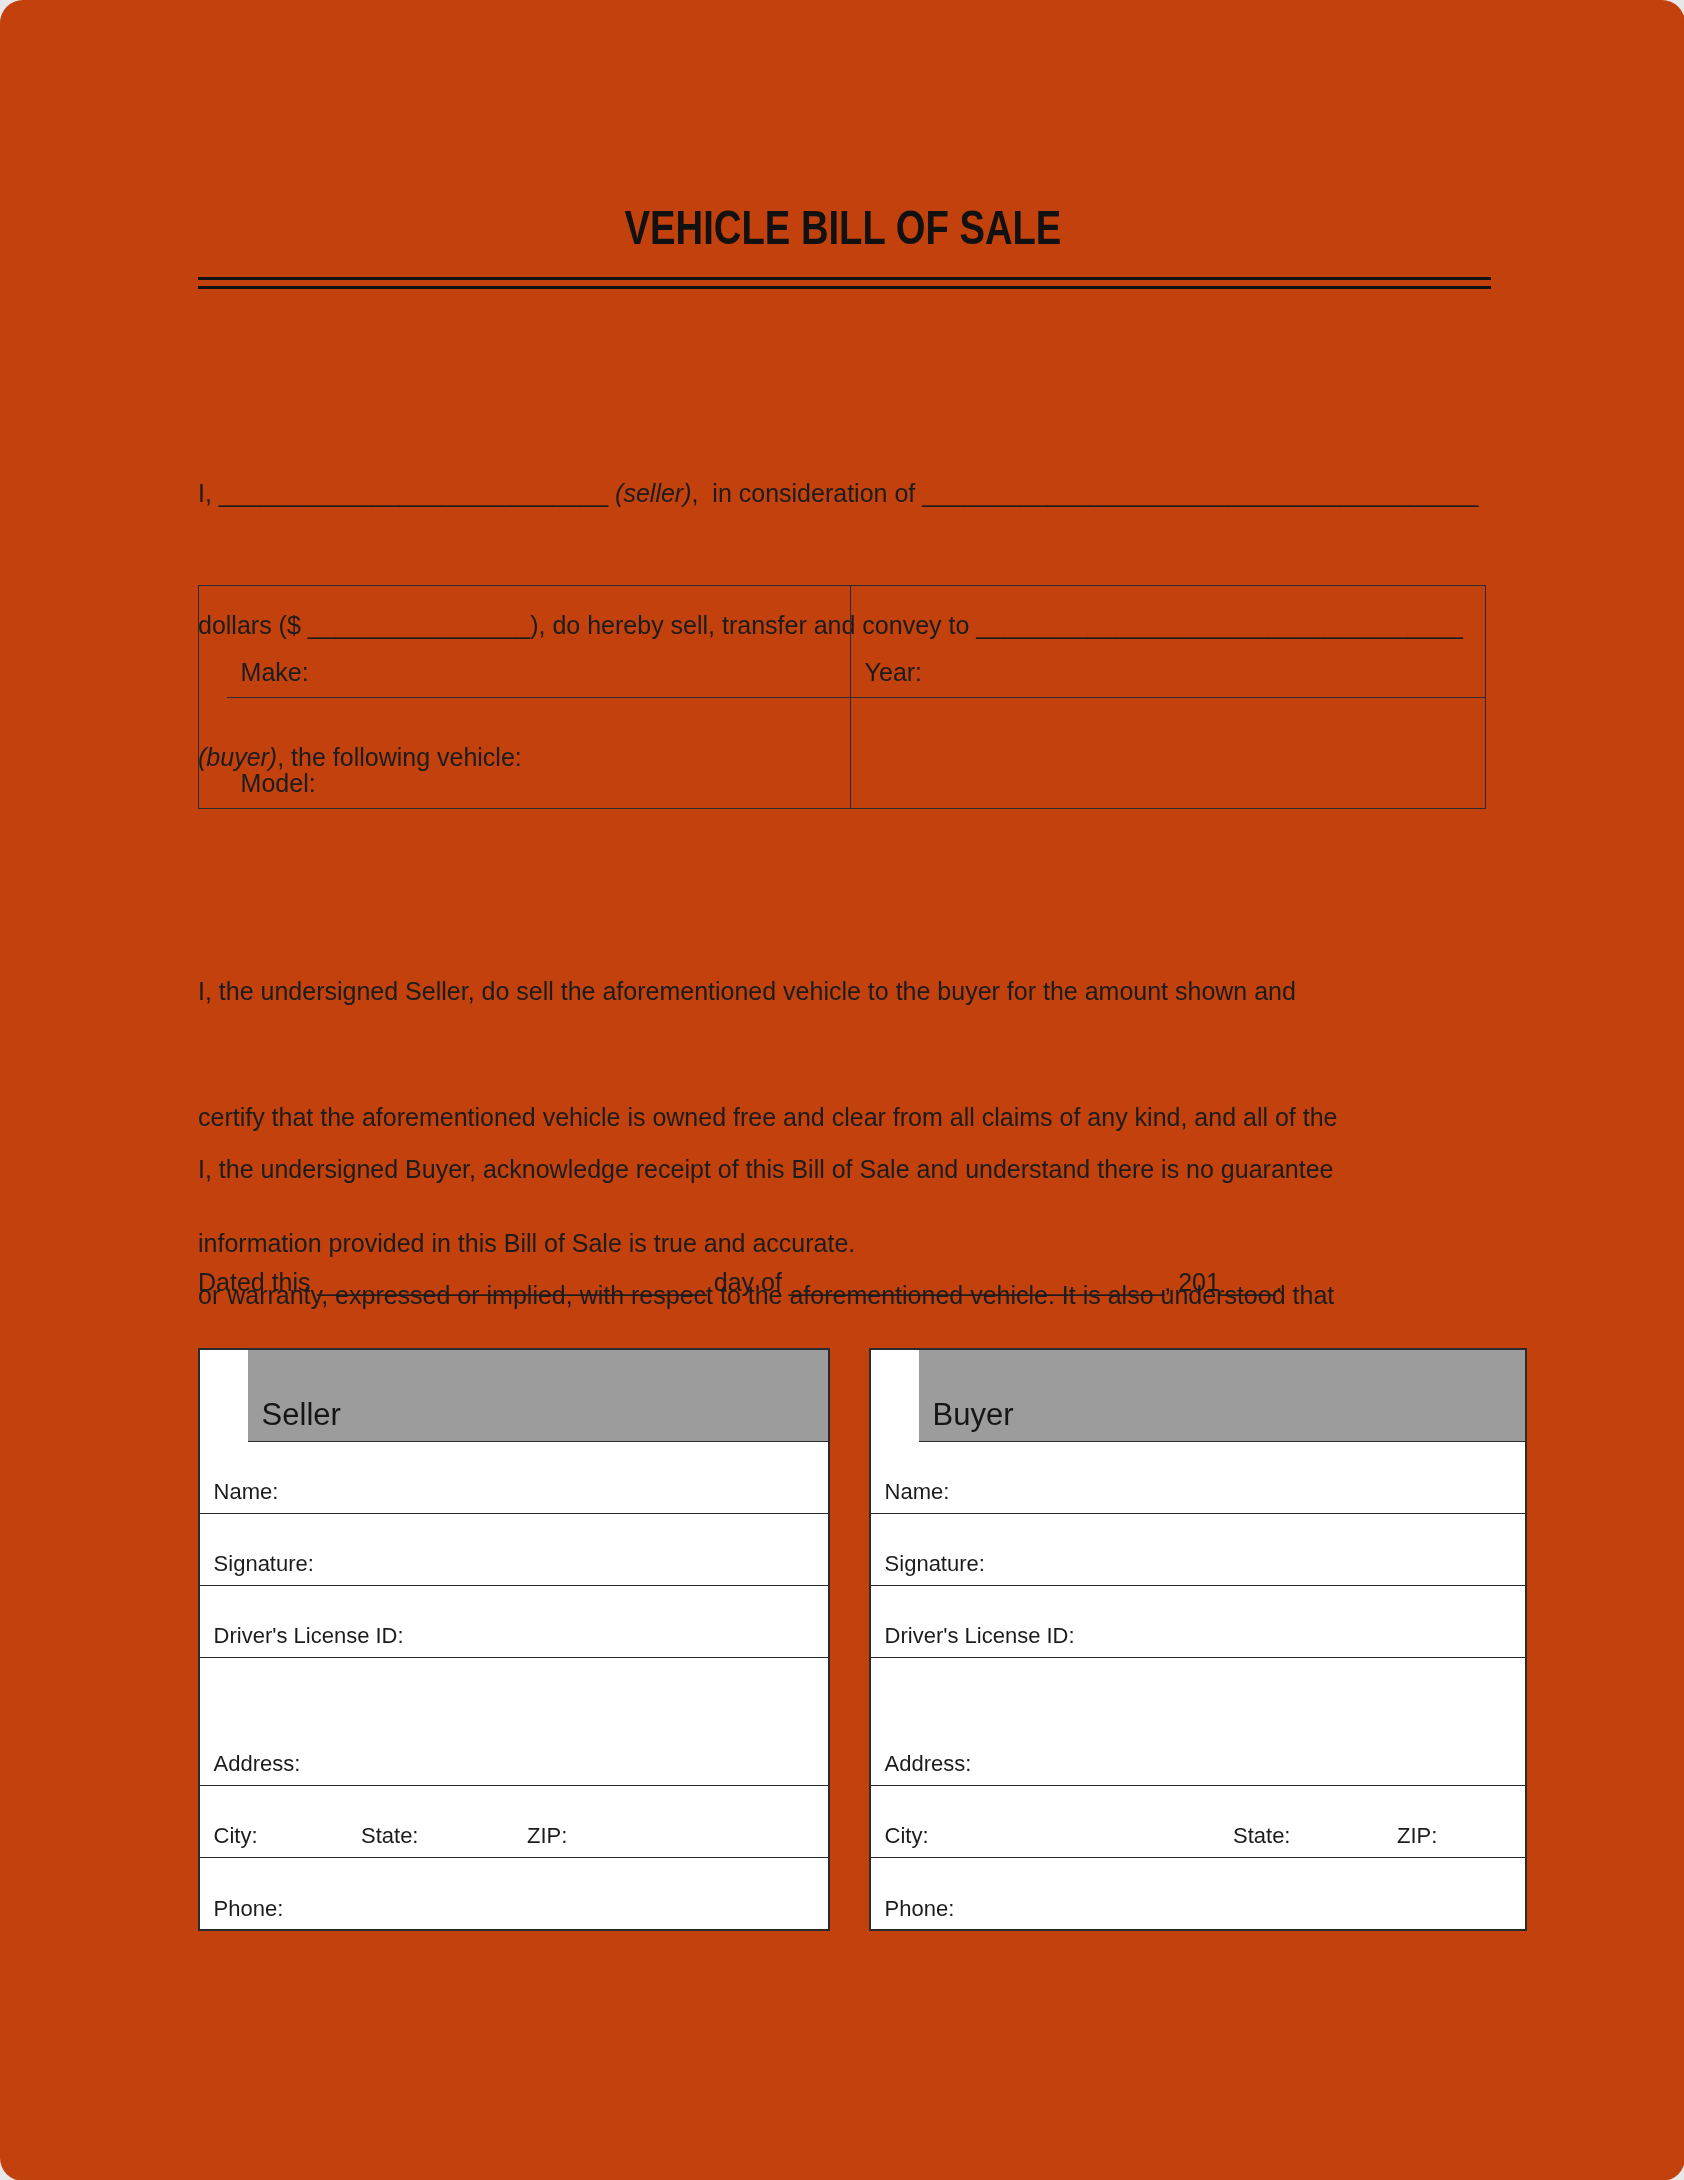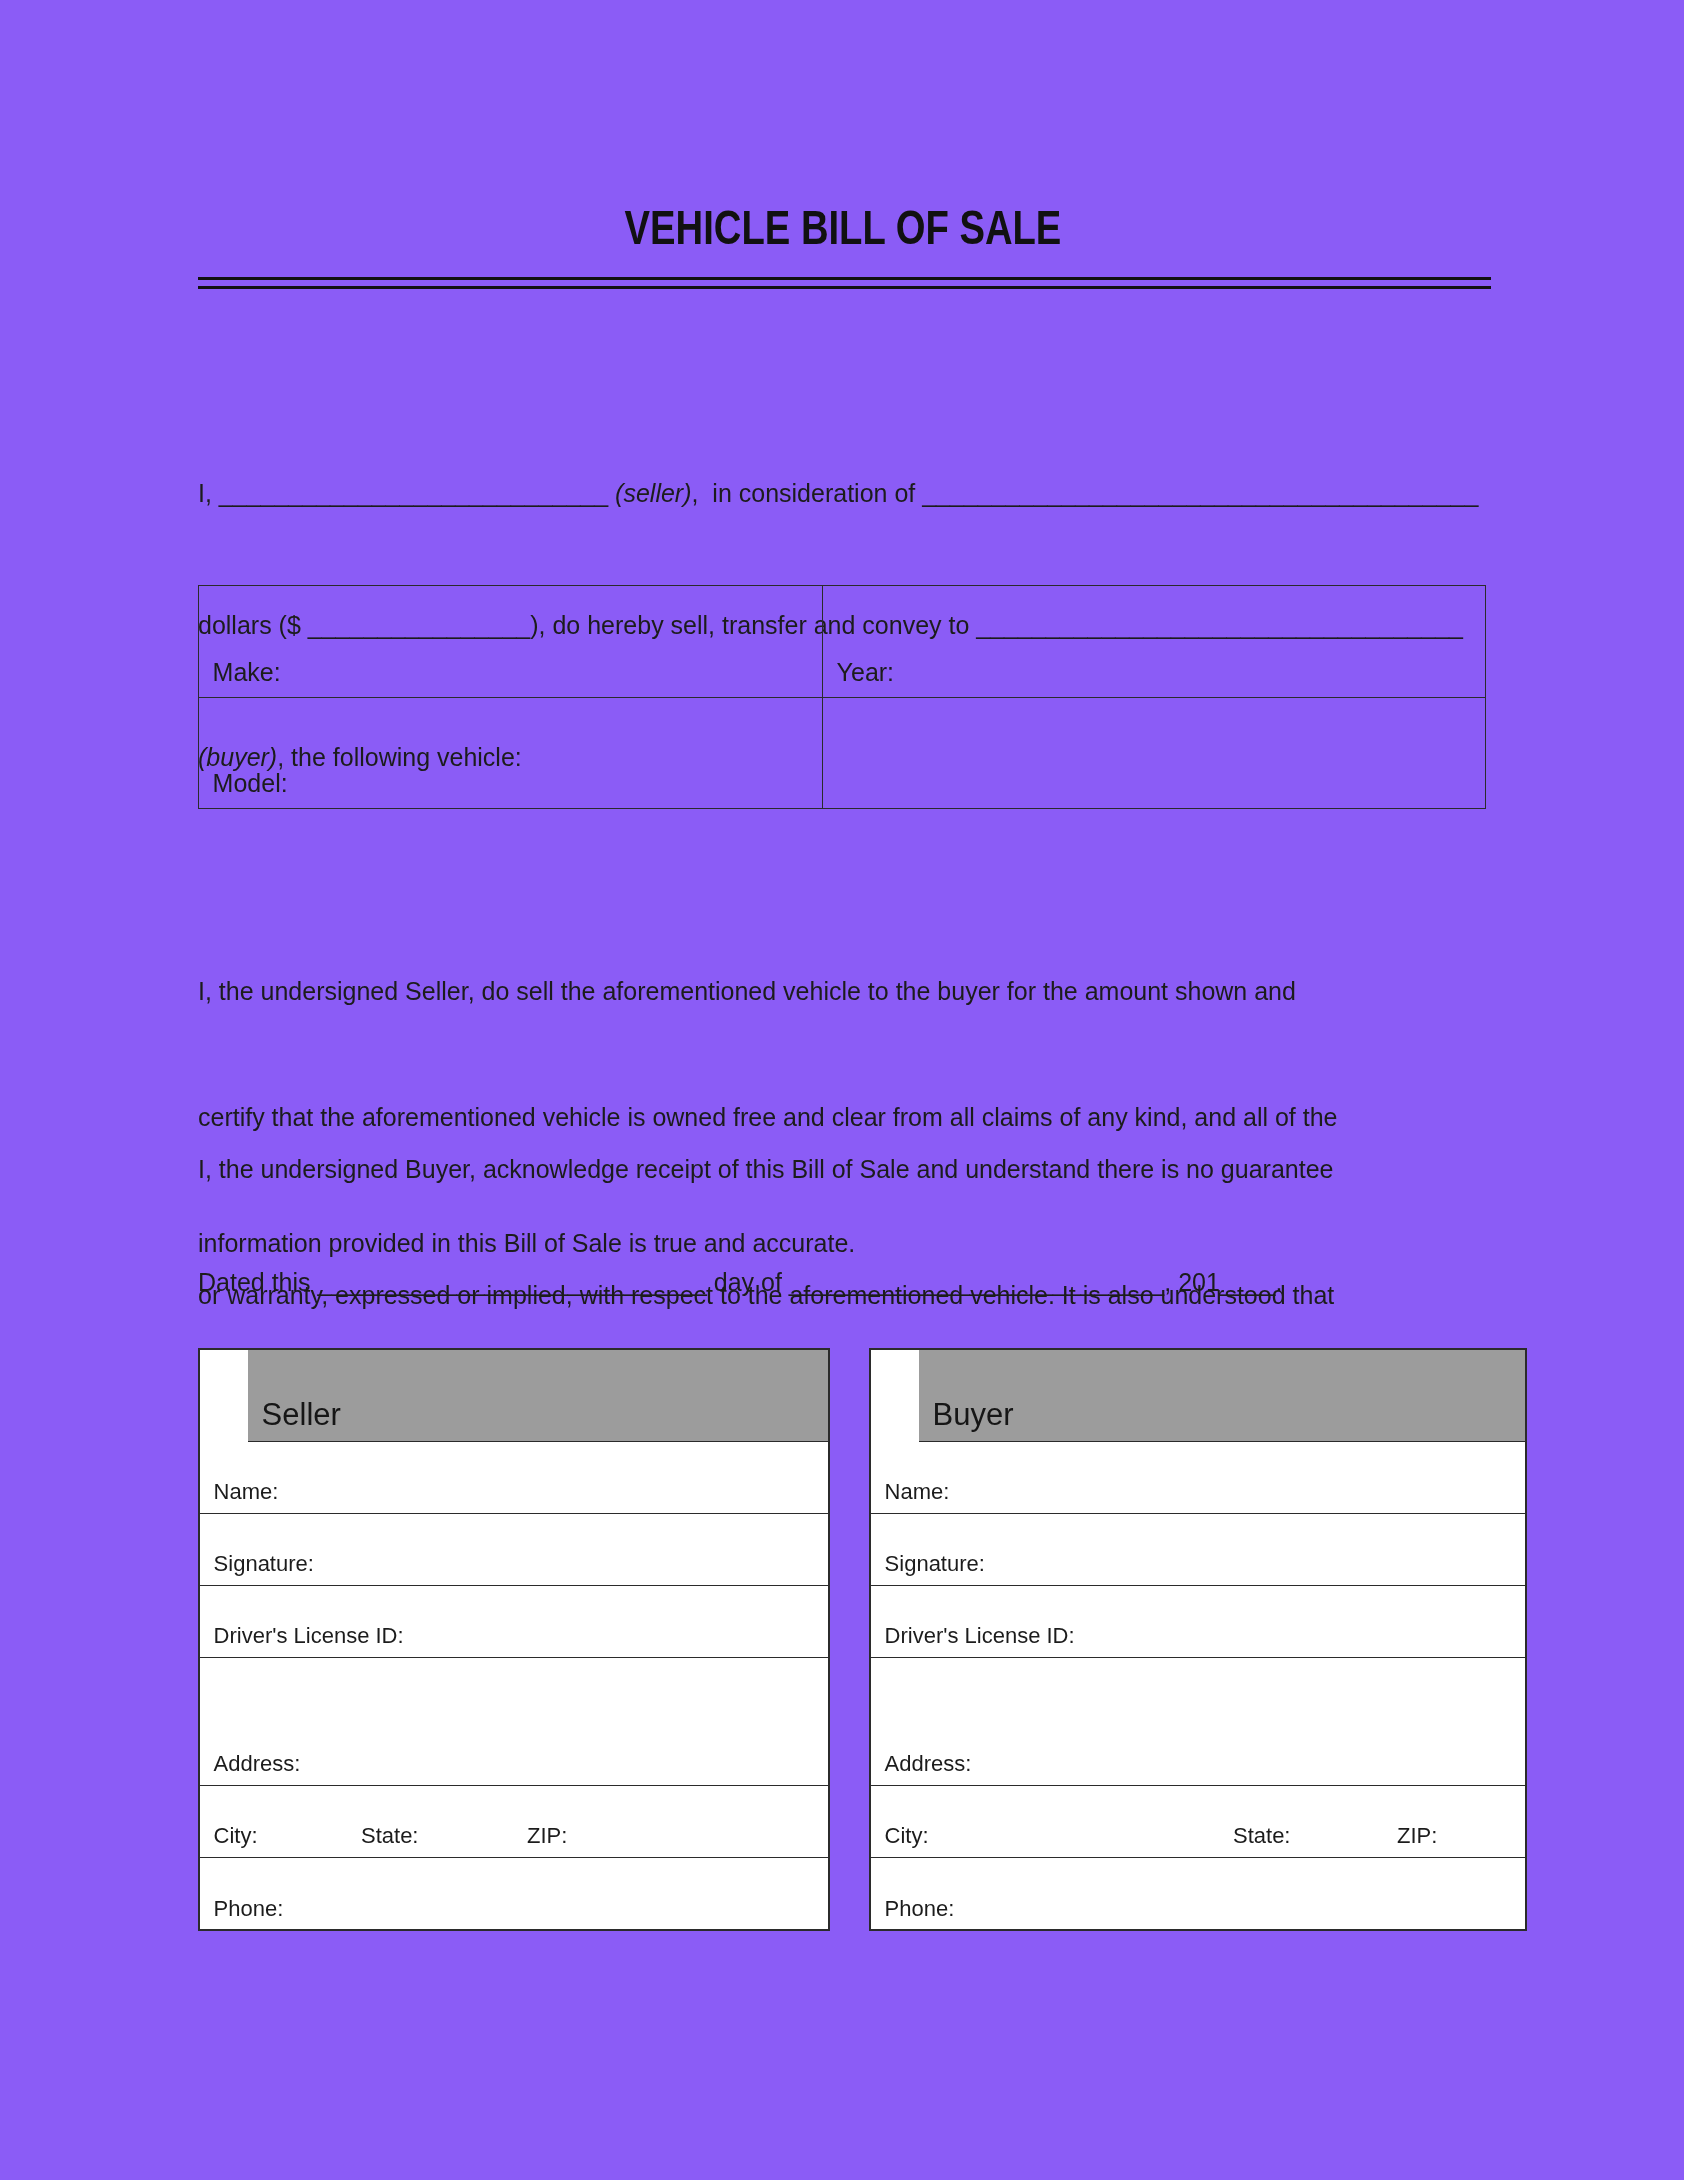--- a/index.html
+++ b/index.html
@@ -1,19 +1,19 @@
 <!DOCTYPE html>
 <html style="font-size:13.6px"><head>
 <meta charset="utf-8">
 <style>
   html,body { margin:0; padding:0; background:#e8e8e8; }
   .page {
     position:relative; width:1685px; height:2181px; margin:0 auto;
-    background:#8b5cf6; overflow:hidden;
-    font-family:"Liberation Sans", sans-serif; color:#1c1c1c;
+    background:#c2410c; overflow:hidden;
+    font-family:"Liberation Sans", sans-serif; color:#1c1c1c;border-radius:23px;
   }
   .title {
     position:absolute; top:201px; left:198px; width:1290px;
     text-align:center; font-size:49px; line-height:53px; font-weight:bold;
     color:#111; transform:scaleX(0.78); transform-origin:center;
     white-space:pre; letter-spacing:0px;
   }
   .double-rule {
     position:absolute; top:277px; left:198px; width:1293px; height:6px;
     border-top:3.4px solid #111; border-bottom:3.4px solid #111;
@@ -30,21 +30,21 @@
   .seller-statement { top:886px; }
   .buyer-statement  { top:1064px; }
   .dated {
     position:absolute; top:1261px; left:198px;
     font-size:25px; line-height:42px; white-space:pre;
   }
   
   .vtable {
     position:absolute; top:585px; left:198px; width:1288px; height:224px;
     box-sizing:border-box; border:1.7px solid #2b2b2b;
-    display:grid; grid-template-columns:624px 1fr; grid-template-rows:112px 1fr;
+    display:grid; grid-template-columns:624px 1fr; grid-template-rows:112px 1fr;padding-left:28px;
   }
   .vcell {
     box-sizing:border-box; display:flex; align-items:flex-end;
     padding:0 0 10.2px 13.6px; font-size:25px;
   }
   .vcell.c-left  { border-right:1.7px solid #2b2b2b; }
   .vcell.r-top   { border-bottom:1.7px solid #2b2b2b; }
   
   .party-box {
     position:absolute; top:1348px; height:583px;

